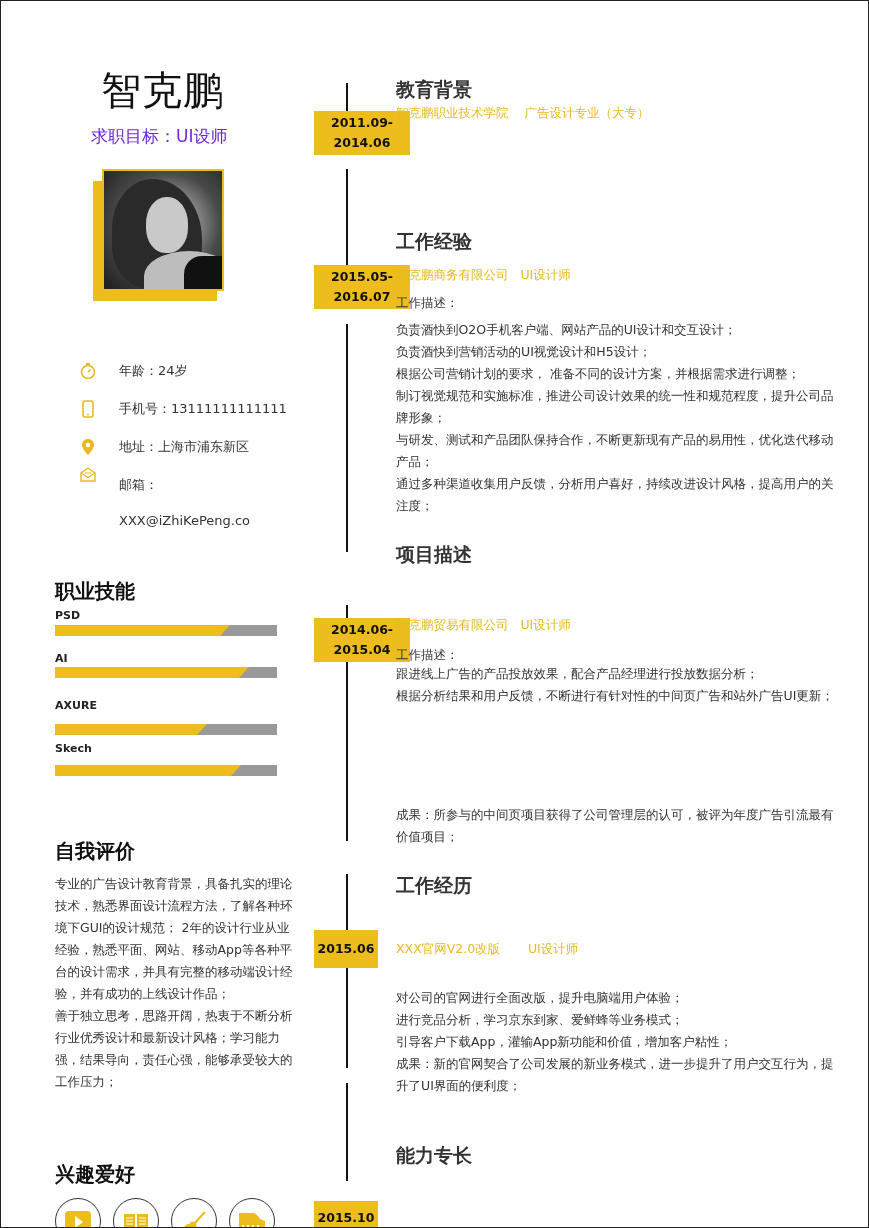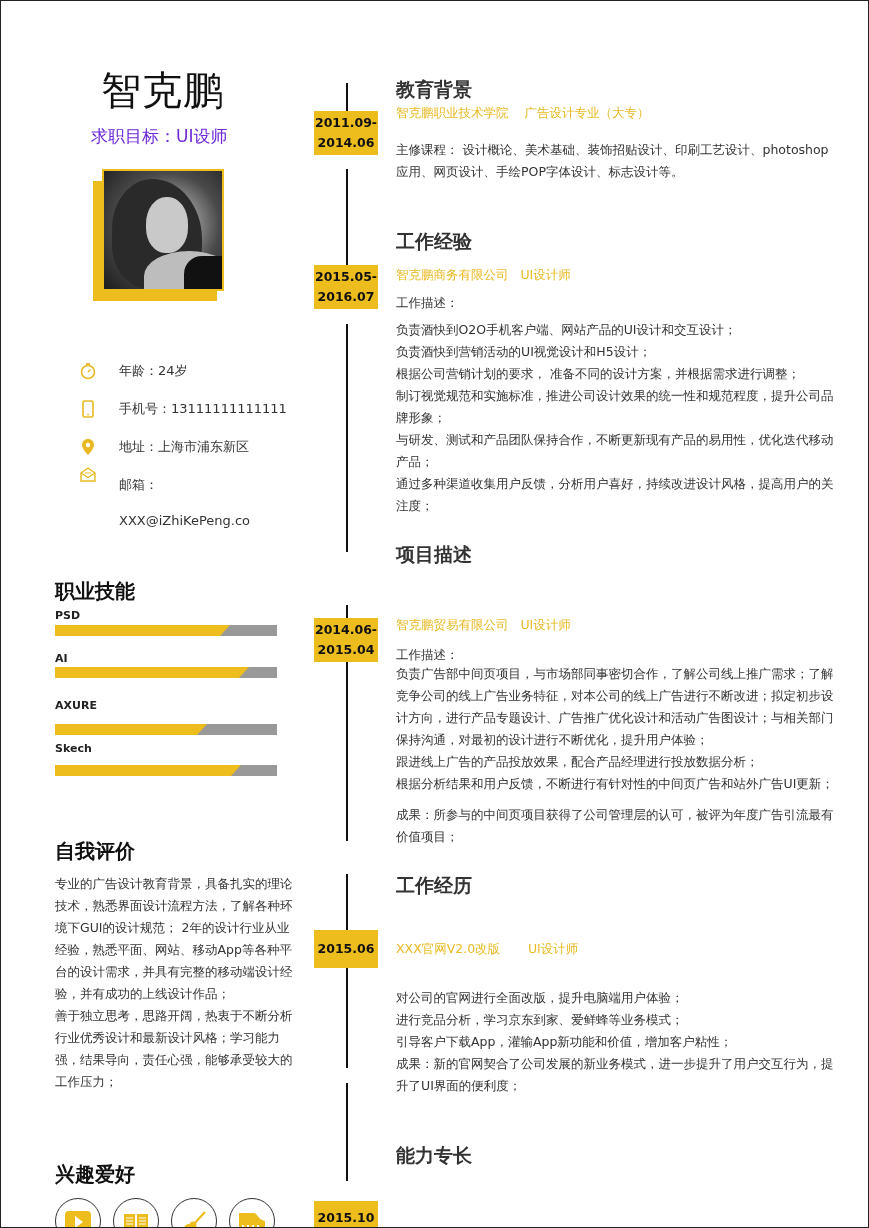--- a/index.html
+++ b/index.html
@@ -34,21 +34,21 @@
     .bar .fill { position: absolute; left: 0; top: 0; height: 11px; background: #edbd1e; }
     .bar .fill::after { content: ""; position: absolute; right: -10px; top: 0; border-top: 11px solid #edbd1e; border-right: 10px solid transparent; }
 
     .self-text { left: 54px; top: 872px; width: 240px; font-size: 12.5px; line-height: 22px; color: #333; }
     .self-text p { margin: 0; }
 
     .hobbies { left: 54px; top: 1197px; display: flex; gap: 12px; }
     .hobby { width: 46px; height: 46px; border: 1px solid #333; border-radius: 50%; display: flex; align-items: flex-start; justify-content: center; padding-top: 12px; box-sizing: border-box; }
 
     .tl-line { left: 345px; width: 1.5px; background: #111; }
-    .date { left: 313px; width: 64px; background: #edbd1e; color: #111; font-weight: bold; font-size: 12.5px; text-align: center; line-height: 20px; padding: 2px 0; }
+    .date { left: 313px; width: 64px; background: #edbd1e; color: #111; font-weight: bold; font-size: 12.5px; text-align: center; line-height: 20px; padding: 2px 16px; }
     .sec-title { left: 395px; font-size: 19px; font-weight: bold; color: #333; }
     .sub { left: 395px; font-size: 12.5px; color: #e8b923; white-space: pre; }
     .body { left: 395px; width: 440px; font-size: 12.5px; line-height: 22px; color: #333; }
     .body p { margin: 0; }
   </style>
 </head>
 <body>
 
 <div class="page">
 
@@ -187,21 +187,20 @@
   <div class="abs tl-line" style="top:604px; height:236px;"></div>
   <div class="abs tl-line" style="top:873px; height:194px;"></div>
   <div class="abs tl-line" style="top:1082px; height:98px;"></div>
 
   <div class="abs sec-title" style="top:76px;">教育背景</div>
   <div class="abs date" style="top:110px;">
     <div>2011.09-</div>
     <div>2014.06</div>
   </div>
   <div class="abs sub" style="top:104px;">智克鹏职业技术学院    广告设计专业（大专）</div>
-  <div class="abs body" style="top:138px;">主修课程： 设计概论、美术基础、装饰招贴设计、印刷工艺设计、photoshop应用、网页设计、手绘POP字体设计、标志设计等。</div>
 
   <div class="abs sec-title" style="top:228px;">工作经验</div>
   <div class="abs date" style="top:264px;">
     <div>2015.05-</div>
     <div>2016.07</div>
   </div>
   <div class="abs sub" style="top:266px;">智克鹏商务有限公司   UI设计师</div>
   <div class="abs body" style="top:291px;">工作描述：</div>
   <div class="abs body" style="top:318px;">
     <p>负责酒快到O2O手机客户端、网站产品的UI设计和交互设计；</p>
@@ -213,21 +212,20 @@
   </div>
 
   <div class="abs sec-title" style="top:541px;">项目描述</div>
   <div class="abs date" style="top:617px;">
     <div>2014.06-</div>
     <div>2015.04</div>
   </div>
   <div class="abs sub" style="top:616px;">智克鹏贸易有限公司   UI设计师</div>
   <div class="abs body" style="top:643px;">工作描述：</div>
   <div class="abs body" style="top:662px;">
-    <p>负责广告部中间页项目，与市场部同事密切合作，了解公司线上推广需求；了解竞争公司的线上广告业务特征，对本公司的线上广告进行不断改进；拟定初步设计方向，进行产品专题设计、广告推广优化设计和活动广告图设计；与相关部门保持沟通，对最初的设计进行不断优化，提升用户体验；</p>
     <p>跟进线上广告的产品投放效果，配合产品经理进行投放数据分析；</p>
     <p>根据分析结果和用户反馈，不断进行有针对性的中间页广告和站外广告UI更新；</p>
   </div>
   <div class="abs body" style="top:803px;">成果：所参与的中间页项目获得了公司管理层的认可，被评为年度广告引流最有价值项目；</div>
 
   <div class="abs sec-title" style="top:872px;">工作经历</div>
   <div class="abs date" style="top:929px; height:34px; line-height:34px; padding:2px 0;">2015.06</div>
   <div class="abs sub" style="top:940px;">XXX官网V2.0改版       UI设计师</div>
   <div class="abs body" style="top:986px;">
     <p>对公司的官网进行全面改版，提升电脑端用户体验；</p>

